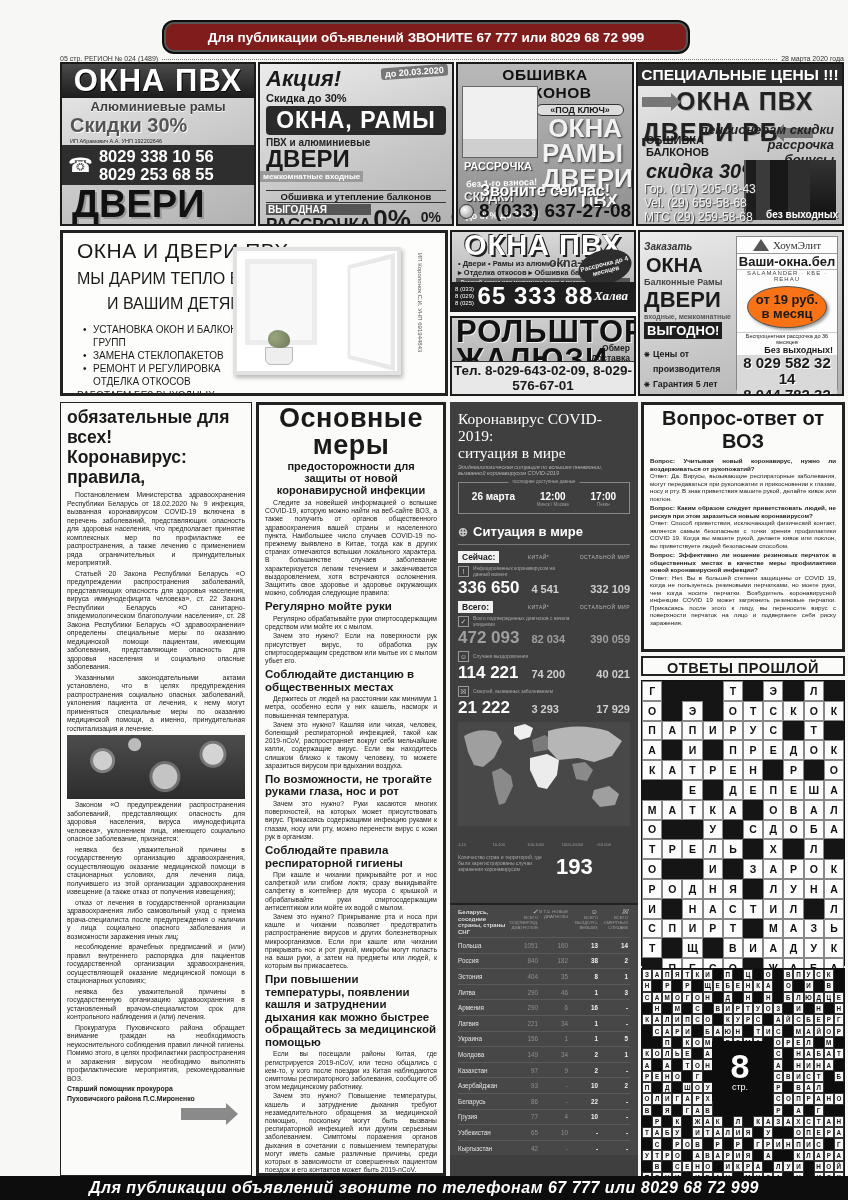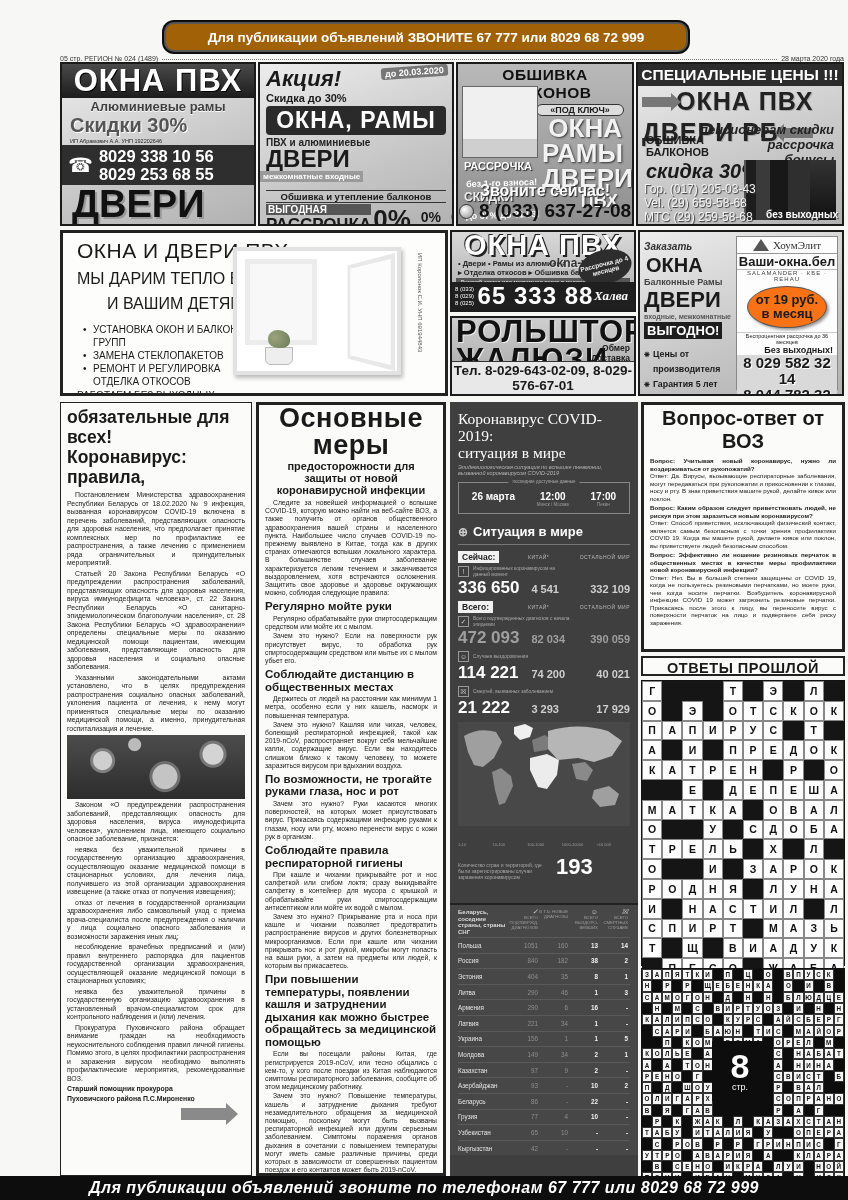--- a/index.html
+++ b/index.html
@@ -1,19 +1,19 @@
 <!DOCTYPE html>
 <html><head>
 <meta charset="utf-8">
 <style>
   html,body{margin:0;padding:0;}
   body{font-family:"Liberation Sans",sans-serif;background:#e9e9e7;}
   .page{position:relative;width:848px;height:1200px;background:#f7f7f5;overflow:hidden;color:#1a1a1a;}
   
-  .topbar{position:absolute;left:164px;top:22px;width:520px;height:26px;background:#a16207;border:2px solid #555;border-radius:10px;box-shadow:0 0 0 2px #0d0d0d;display:flex;align-items:center;justify-content:center;}
+  .topbar{position:absolute;left:164px;top:22px;width:520px;height:26px;background:#7f1d1d;border:2px solid #555;border-radius:10px;box-shadow:0 0 0 2px #0d0d0d;display:flex;align-items:center;justify-content:center;}
   .topbar-t{color:#fff;font-weight:bold;font-size:13.5px;white-space:nowrap;}
   .meta{position:absolute;left:60px;top:55px;width:784px;display:flex;align-items:flex-end;font-size:7px;color:#333;}
   .meta-fill{flex:1;border-bottom:1px dotted #777;margin:0 4px 2px 4px;}
   .botbar{position:absolute;left:0;top:1176px;width:848px;height:24px;background:#0d0d0d;display:flex;align-items:center;justify-content:center;}
   .botbar-t{color:#fff;font-weight:bold;font-style:italic;font-size:16px;white-space:nowrap;letter-spacing:.5px;}
   
   .ad{position:absolute;border:2px solid #1b1b1b;background:linear-gradient(160deg,#ececec,#c7c7c7 60%,#b2b2b2);overflow:hidden;box-sizing:border-box;}
   
   .ad1-title{background:linear-gradient(#4a4a4a,#1c1c1c);color:#fff;font-weight:bold;font-size:31px;text-align:center;line-height:34px;letter-spacing:1px;text-shadow:1px 1px 0 #000;}
   .ad1-sub{text-align:center;font-weight:bold;font-size:13px;color:#3f3f3f;text-shadow:0 1px 0 #fff;margin-top:1px;}
@@ -160,21 +160,21 @@
   .cv-nums{display:flex;align-items:baseline;margin:1px 0 2px 0;}
   .cv-total{font-weight:bold;font-size:17px;color:#fdfdfd;width:76px;}
   .cv-china{font-weight:bold;font-size:11px;color:#cfcfcf;width:46px;}
   .cv-world{font-weight:bold;font-size:11px;color:#cfcfcf;width:56px;text-align:right;}
   .dim .cv-total,.dim .cv-china,.dim .cv-world{color:#9f9f9f;}
   .cv-map{display:block;margin:4px 0 2px 0;}
   .cv-legend{display:flex;gap:1px;margin:2px 0 4px 0;}
   .cv-leg{flex:1;}
   .cv-leg i{display:block;height:4px;}
   .cv-leg span{font-size:4px;color:#9a9a9a;font-style:normal;}
-  .cv-193{display:flex;align-items:flex-end;gap:8px;margin:2px 0 23px 0;}
+  .cv-193{display:flex;align-items:flex-start;gap:8px;margin:2px 0 23px 0;}
   .cv-193-cap{font-size:5px;color:#a8a8a8;width:90px;line-height:6px;}
   .cv-193-n{font-weight:bold;font-size:22px;color:#fff;}
   .cv-tbl{border-top:2px solid #222;margin:0 -8px;background:#474747;padding:4px 8px 0 8px;}
   .ct-head{display:flex;font-size:4.3px;color:#9d9d9d;line-height:5px;margin-bottom:2px;}
   .ct-title{width:50px;font-size:6px;color:#ddd;font-weight:bold;line-height:6.5px;}
   .ct-h{width:30px;text-align:right;}
   .ct-hic{text-align:right;font-size:7px;color:#ccc;}
   .ct-row{display:flex;border-top:1px solid #5a5a5a;align-items:center;height:14.6px;}
   .ct-row span{font-size:6.3px;color:#cfcfcf;}
   .ct-row .c0{width:50px;color:#e4e4e4;}

